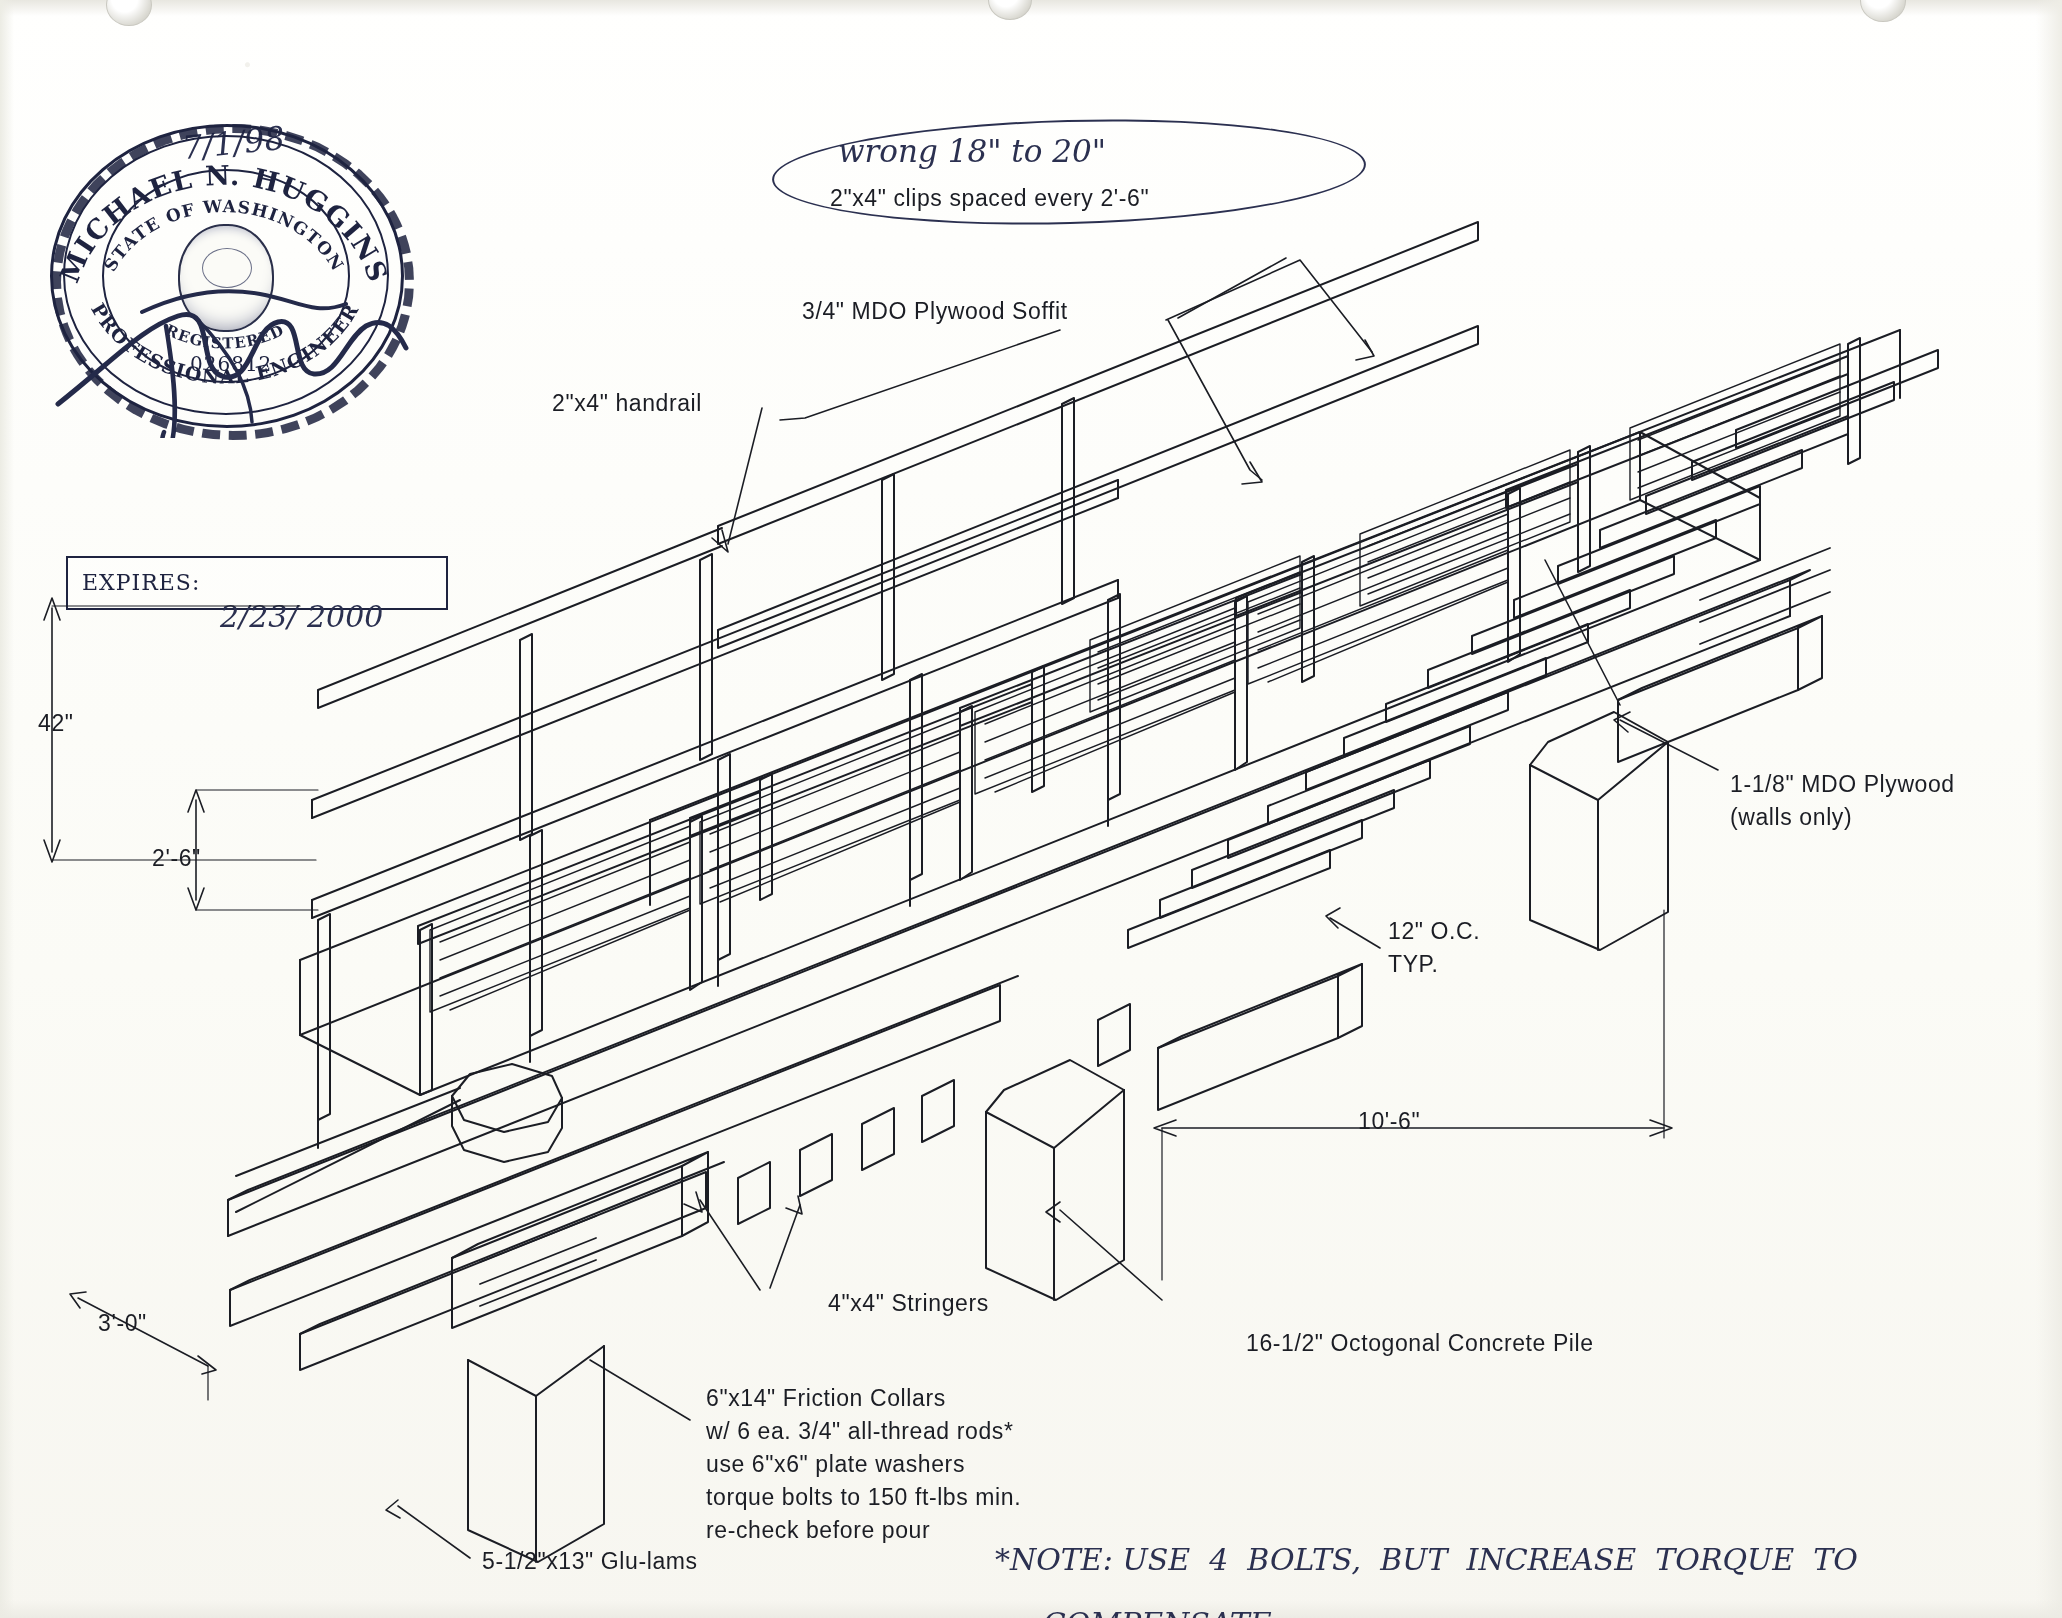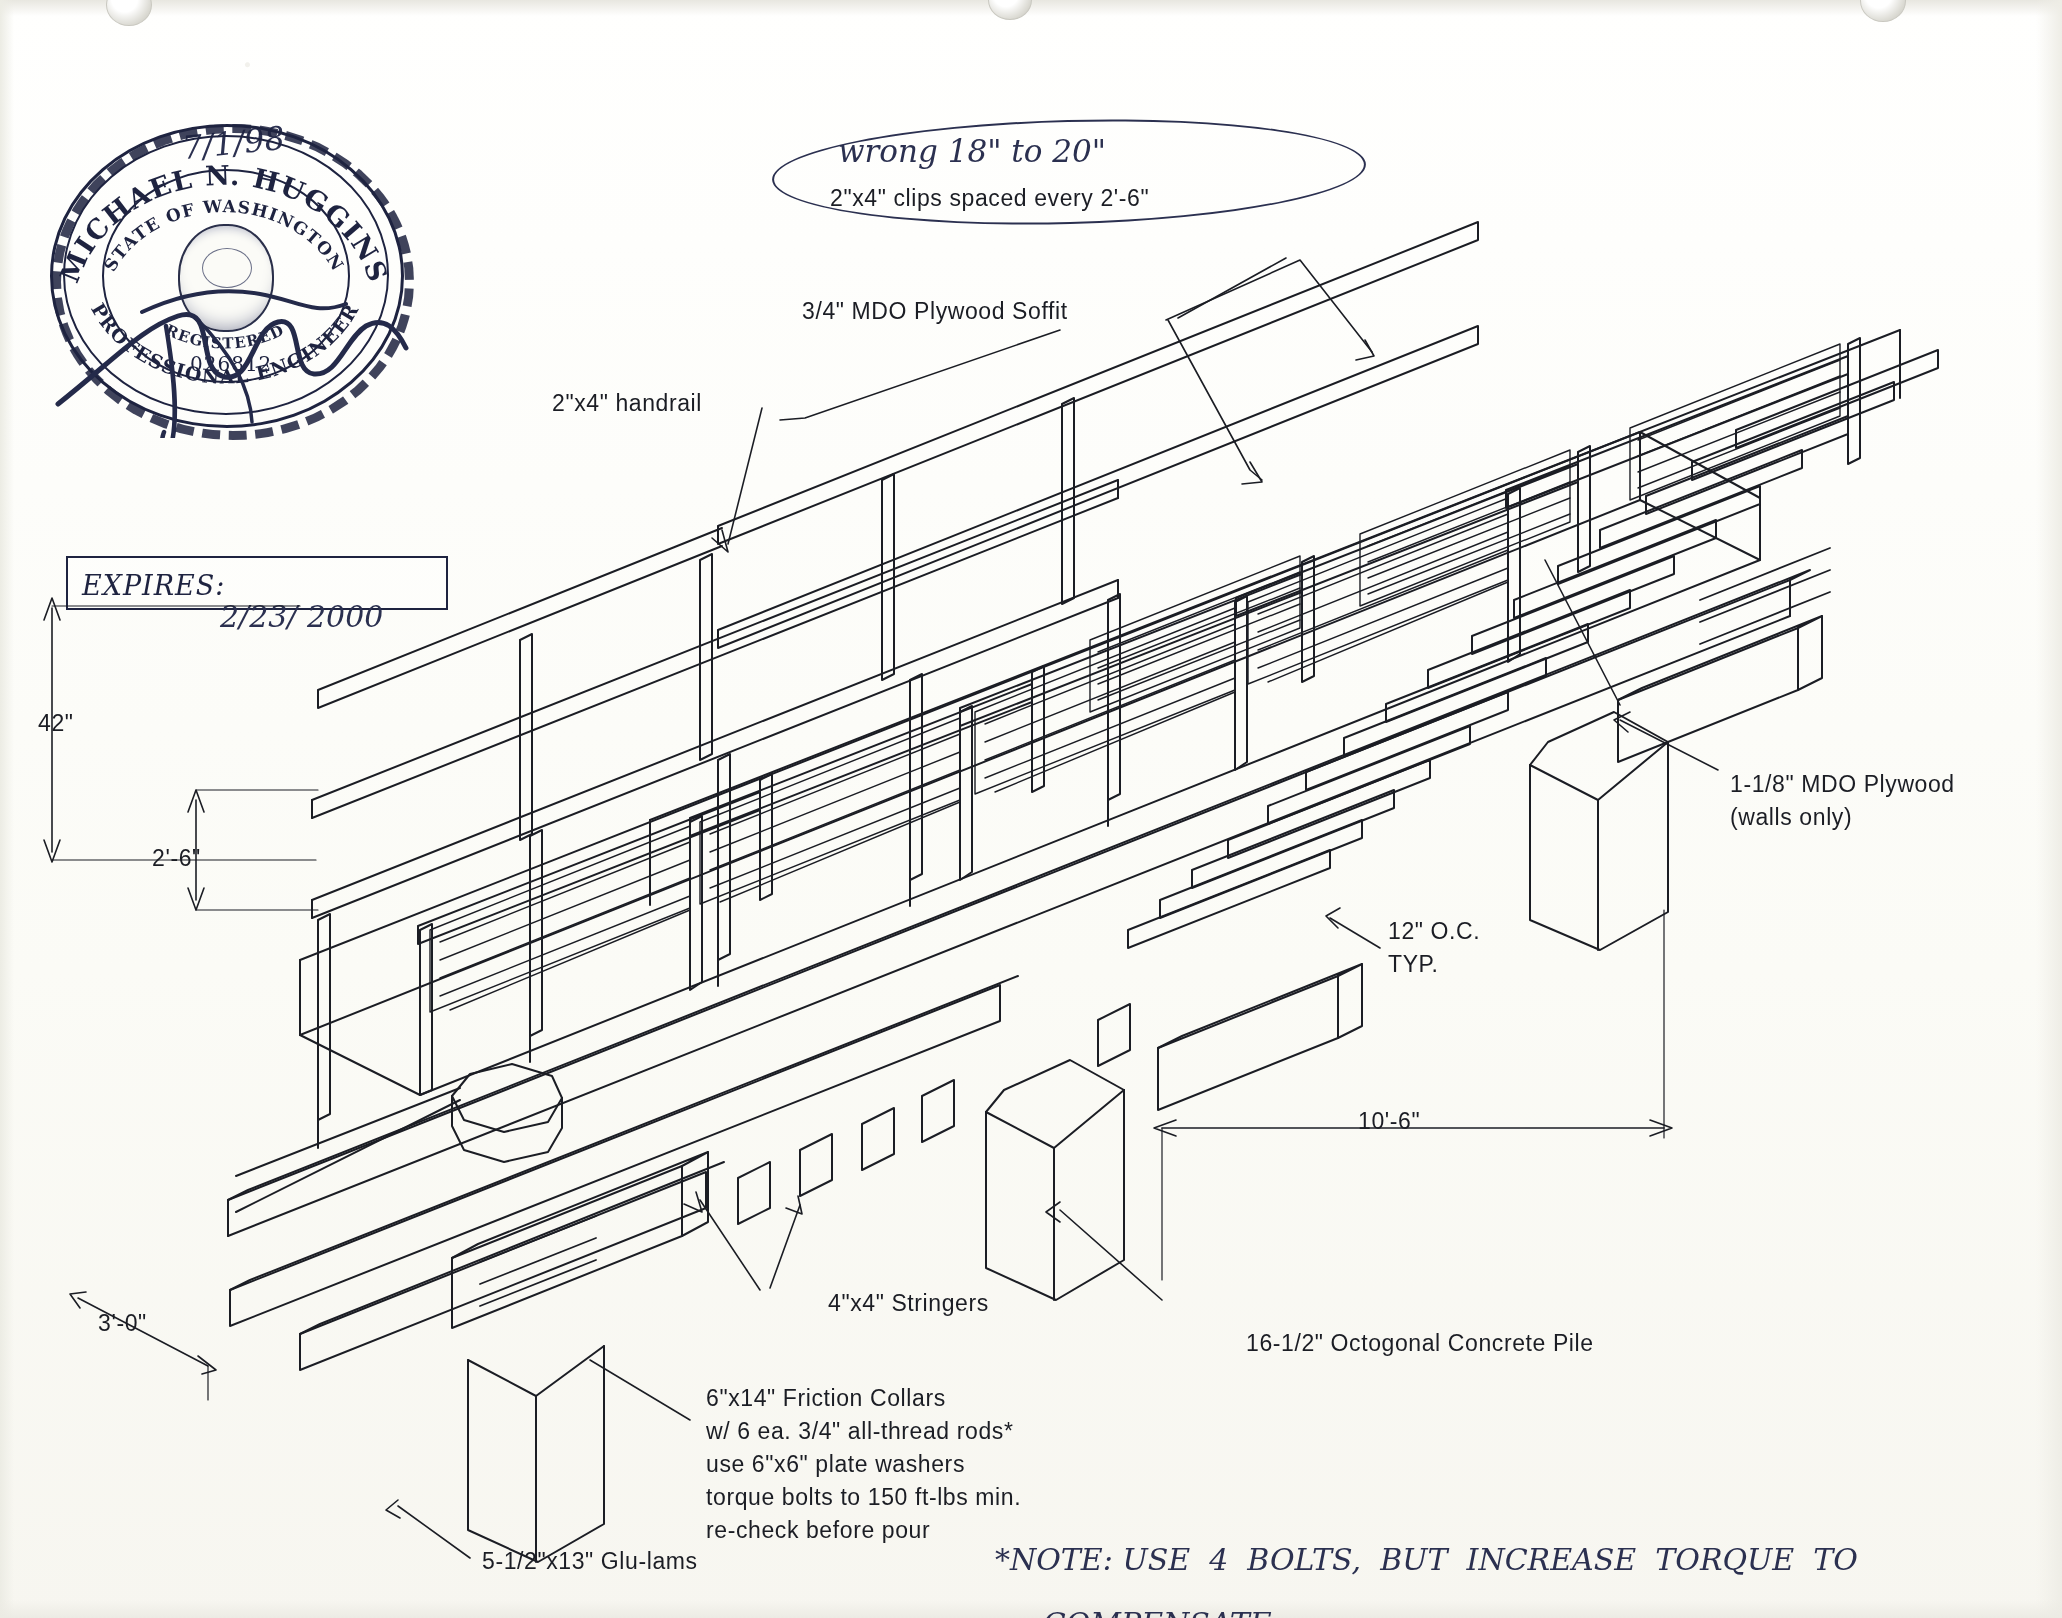--- a/index.html
+++ b/index.html
@@ -94,21 +94,21 @@
     position:absolute;left:154px;top:46px;
     font-family:"DejaVu Serif", serif;font-style:italic;font-size:32px;color:#2b3050;
     transform:rotate(-6deg);
   }
   #expires-box{
     position:absolute;left:38px;top:478px;width:378px;height:50px;
     border:2px solid #1e2340;background:rgba(255,255,255,.4);
   }
   #expires-label{
     position:absolute;left:14px;top:12px;font-family:"DejaVu Serif", serif;
-    font-size:27px;color:#1e2340;letter-spacing:1px;font-style:italic;
+    font-size:22px;color:#1e2340;letter-spacing:1px;
   }
   #expires-value{
     position:absolute;left:152px;top:4px;font-family:"DejaVu Serif", serif;
     font-style:italic;font-size:30px;color:#2b3050;margin-top:37px;
   }
 
   
   .note{
     position:absolute;
     font-family:"Liberation Sans", sans-serif;

